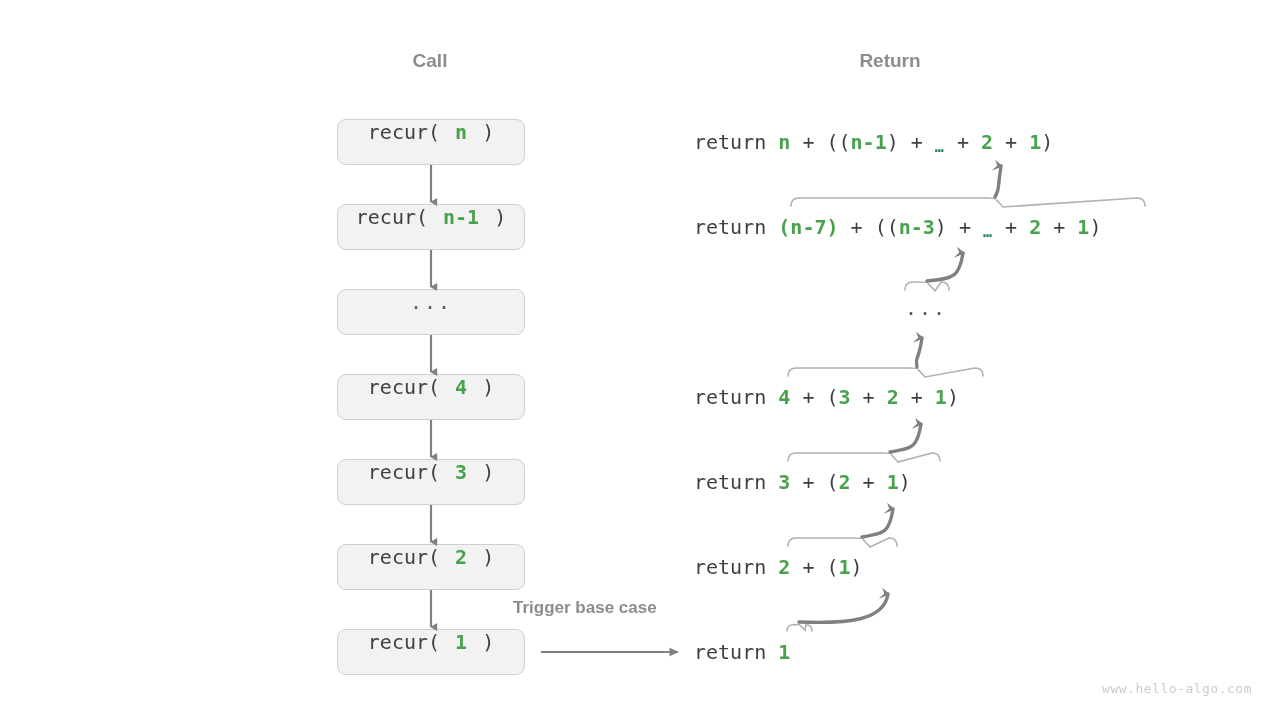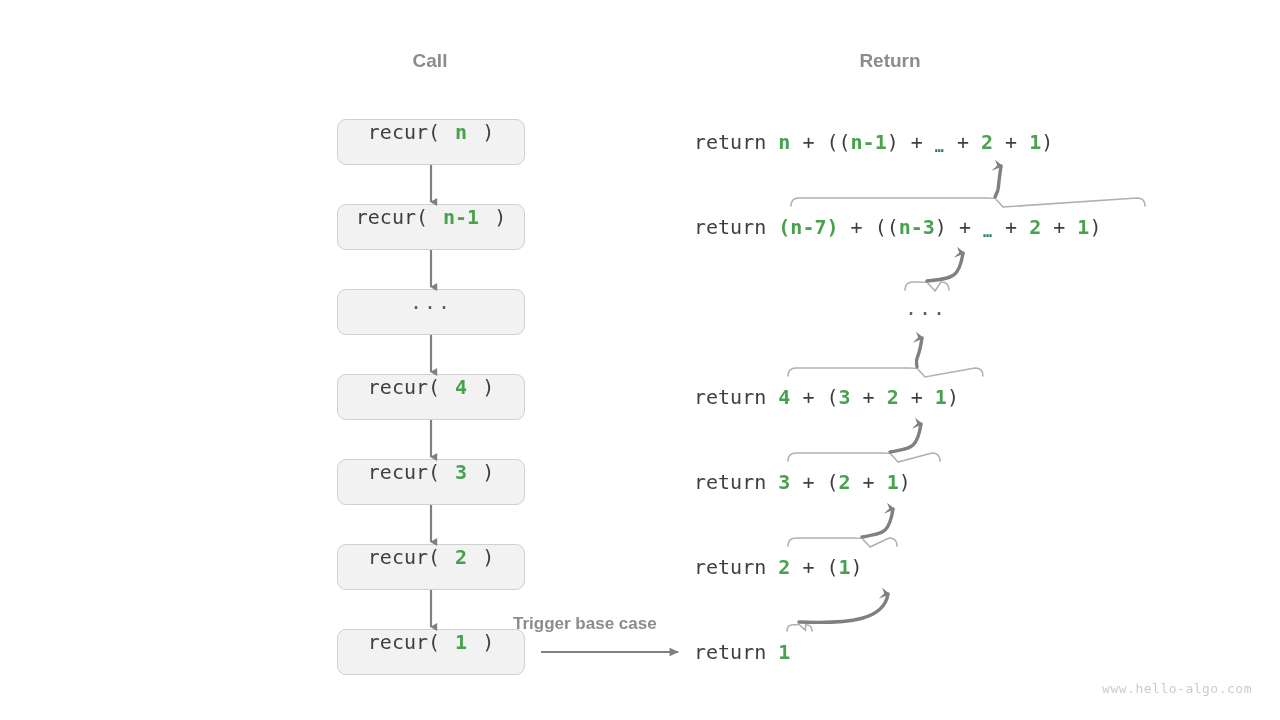--- a/index.html
+++ b/index.html
@@ -84,21 +84,20 @@
     white-space: pre;
     transform: translateX(-50%);
   }
   .trigger-label {
     position: absolute;
     font-family: "Liberation Sans", sans-serif;
     font-weight: bold;
     font-size: 17px;
     color: #8c8c8c;
     white-space: nowrap;
-    margin-top: 16px;
   }
   .watermark {
     position: absolute;
     right: 28px;
     bottom: 24px;
     font-family: "DejaVu Sans Mono", monospace;
     font-size: 13px;
     color: #cccccc;
     letter-spacing: 0.5px;
     white-space: nowrap;

